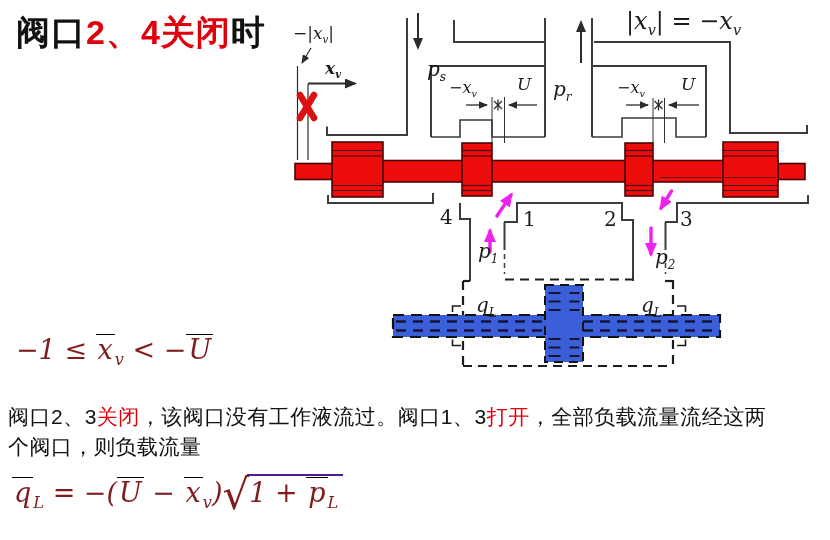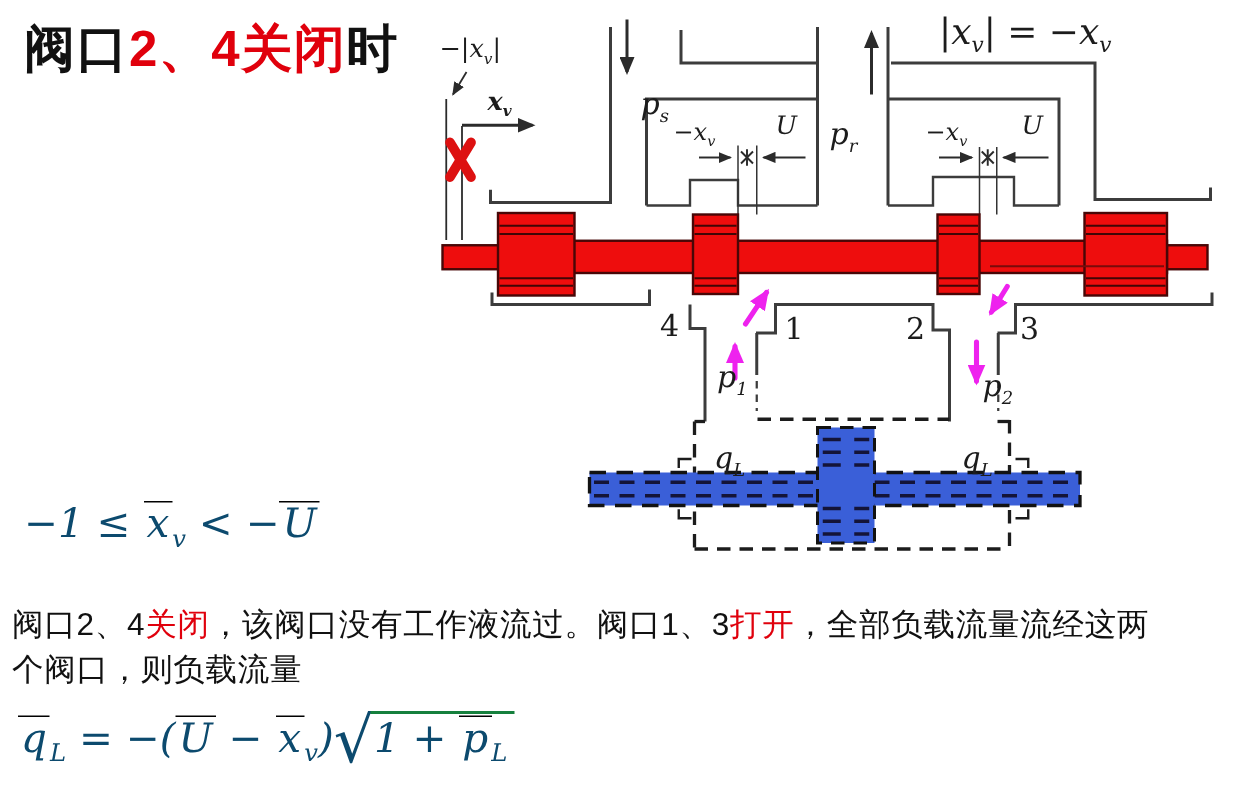--- a/index.html
+++ b/index.html
@@ -4,25 +4,25 @@
 <style>
   html,body{margin:0;padding:0;background:#fff;}
   .slide{position:relative;width:830px;height:540px;background:#ffffff;overflow:hidden;
          font-family:"Liberation Serif",serif;color:#111;}
   
   .title{position:absolute;left:16px;top:10px;font-family:"Liberation Sans",sans-serif;
          font-weight:700;font-size:34px;letter-spacing:1px;color:#111;white-space:nowrap;}
   .red{color:var(--color-highlight_red,#e0000c);}
   .para{position:absolute;left:8px;top:402px;width:762px;font-family:"Liberation Sans",sans-serif;
         font-size:21px;line-height:1.42;letter-spacing:.5px;color:#111;}
-  .formula{position:absolute;font-family:"DejaVu Serif",serif;font-style:italic;font-size:27px;color:#0c4a6e;white-space:nowrap;}
+  .formula{position:absolute;font-family:"DejaVu Serif",serif;font-style:italic;font-size:27px;color:#7f1d1d;white-space:nowrap;}
   .formula sub,.lbl sub{font-size:.60em;font-style:italic;line-height:0;}
   .ov{display:inline-block;border-top:1.6px solid #000;padding:0 2px;line-height:1.08;}
   .sqrt-sign{font-style:normal;font-size:42px;line-height:0;vertical-align:-7px;letter-spacing:-2px;}
-  .rad{display:inline-block;border-top:2px solid #15803d;padding:1px 5px 0 2px;}
+  .rad{display:inline-block;border-top:2px solid #4c1d95;padding:1px 5px 0 2px;}
   
   .lbl{position:absolute;font-family:"DejaVu Serif",serif;font-style:italic;font-size:17px;
        color:#1c1c1c;white-space:nowrap;}
   .lbl.num{font-style:normal;font-size:20px;}
   .lbl.small{font-size:16px;}
   .lbl.big{font-size:20px;margin-top:41px;}
   svg{position:absolute;left:0;top:0;}
 </style>
 </head>
 <body>
@@ -224,20 +224,20 @@
   </div>
   <div class="lbl big" style="left:641px;top:252px;">
     <span>q</span><sub>L</sub>
   </div>
 
   <div class="formula" style="left:16px;top:334px;">
     <span>−1 ≤ </span><span class="ov">x</span><sub>v</sub><span> &lt; −</span><span class="ov">U</span>
   </div>
 
   <div class="para">
-    <span>阀口2、4</span><span class="red">关闭</span><span>，该阀口没有工作液流过。阀口1、3</span><span class="red">打开</span><span>，全部负载流量流经这两个阀口，则负载流量</span>
+    <span>阀口2、3</span><span class="red">关闭</span><span>，该阀口没有工作液流过。阀口1、3</span><span class="red">打开</span><span>，全部负载流量流经这两个阀口，则负载流量</span>
   </div>
 
   <div class="formula" style="left:12px;top:474px;">
     <span class="ov">q</span><sub>L</sub><span> = −(</span><span class="ov">U</span><span> − </span><span class="ov">x</span><sub>v</sub><span>)</span><span class="sqrt-sign">√</span><span class="rad"><span>1 + </span><span class="ov">p</span><sub>L</sub></span>
   </div>
 
 </div>
 
 </body></html>

